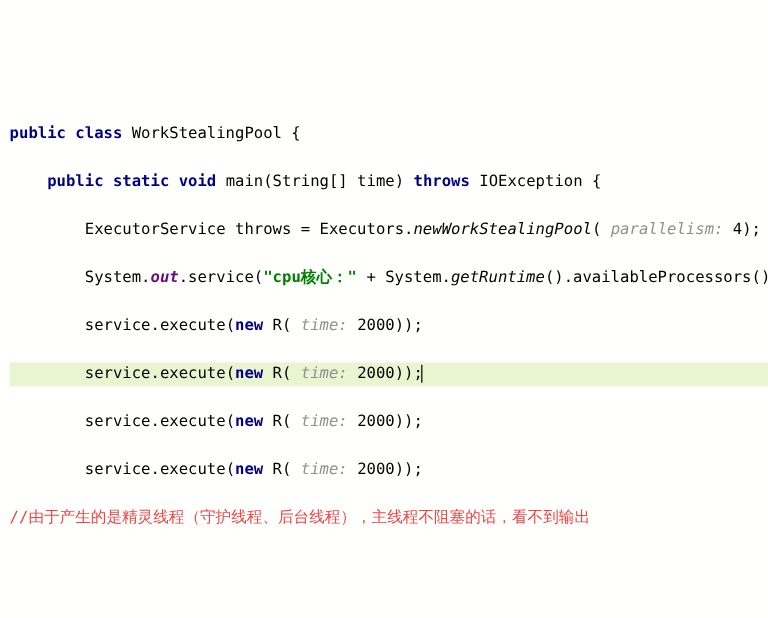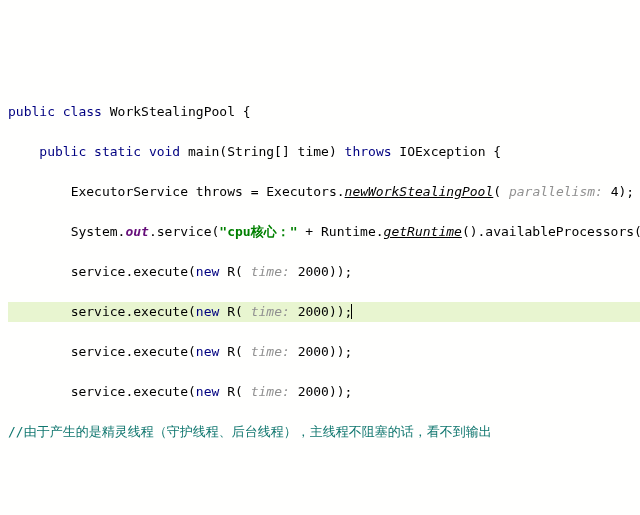--- a/index.html
+++ b/index.html
@@ -13,41 +13,41 @@
     line-height: 20px;
     white-space: pre;
   }
   .code-area {
     padding: 2px 0 0 8px;
   }
   .line { height: 20px; }
   .highlighted-line {
     background: #e8f5d0;
   }
-  .kw { color: #000080; font-weight: normal; }
+  .kw { color: #000080; font-weight: bold; }
   .str { color: #008000; font-weight: bold; }
-  .static-call { font-style: italic; text-decoration: underline; }
+  .static-call { font-style: italic; }
   .static-field { color: #660e7a; font-style: italic; font-weight: bold; text-align: center; }
   .hint { color: #909090; font-style: italic; text-align: center; }
-  .comment { color: #0f766e; margin-top: 27px; }
+  .comment { color: #ef4444; margin-top: 27px; }
   .cursor {
     border-left: 1px solid #000;
     margin-left: -1px;
   }
 </style>
 </head>
 <body>
 
 
 
 <div class="code-area">
 <div class="line"><span class="kw">public class</span><span> WorkStealingPool {</span></div>
 <div class="line"><span>    </span><span class="kw">public static void</span><span> main(String[] time) </span><span class="kw">throws</span><span> IOException {</span></div>
 <div class="line"><span>        </span><span>ExecutorService throws = Executors.</span><span class="static-call">newWorkStealingPool</span><span>(</span><span class="hint"> parallelism: </span><span>4);</span></div>
-<div class="line"><span>        </span><span>System.</span><span class="static-field">out</span><span>.service(</span><span class="str">"cpu核心："</span><span> + Runtime.</span><span class="static-call">getRuntime</span><span>().availableProcessors());</span></div>
+<div class="line"><span>        </span><span>System.</span><span class="static-field">out</span><span>.service(</span><span class="str">"cpu核心："</span><span> + System.</span><span class="static-call">getRuntime</span><span>().availableProcessors());</span></div>
 <div class="line"><span>        </span><span>service.execute(</span><span class="kw">new</span><span> R(</span><span class="hint"> time: </span><span>2000));</span></div>
 <div class="line highlighted-line"><span>        </span><span>service.execute(</span><span class="kw">new</span><span> R(</span><span class="hint"> time: </span><span>2000));</span><span class="cursor"></span></div>
 <div class="line"><span>        </span><span>service.execute(</span><span class="kw">new</span><span> R(</span><span class="hint"> time: </span><span>2000));</span></div>
 <div class="line"><span>        </span><span>service.execute(</span><span class="kw">new</span><span> R(</span><span class="hint"> time: </span><span>2000));</span></div>
 <div class="line"><span class="comment">//由于产生的是精灵线程（守护线程、后台线程），主线程不阻塞的话，看不到输出</span></div>
 <div class="line"></div>
 
 
 
 

